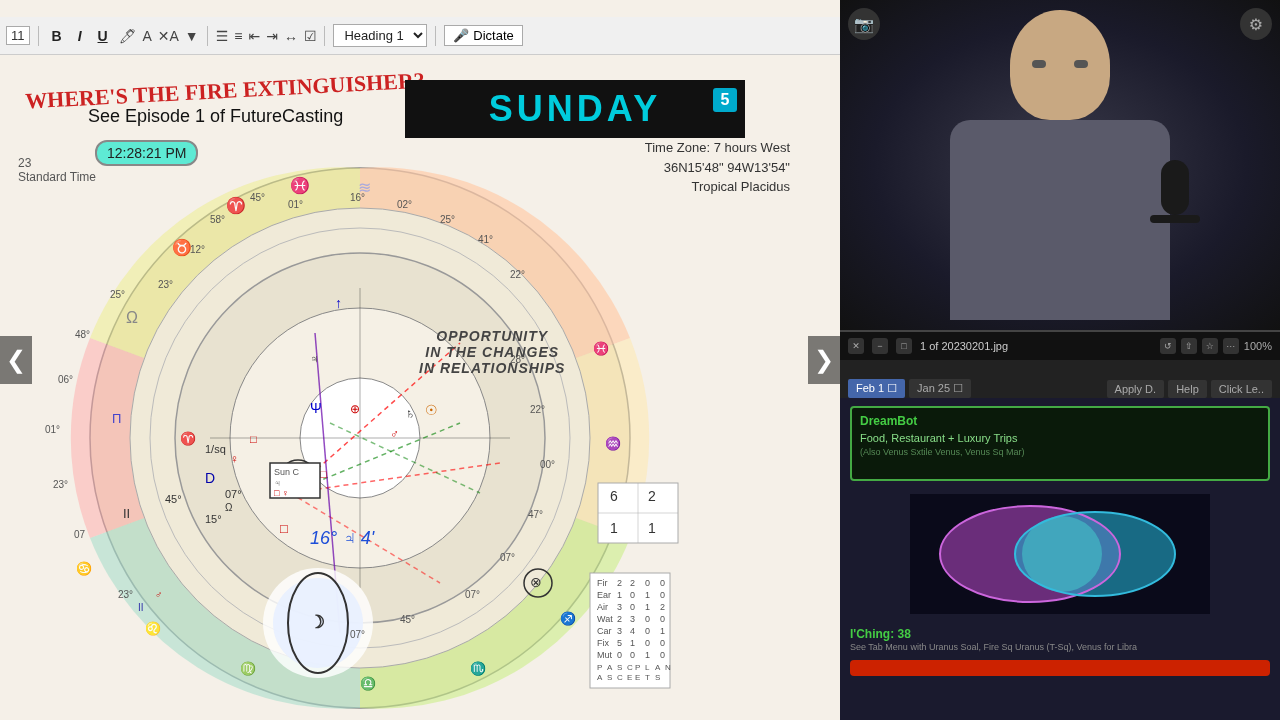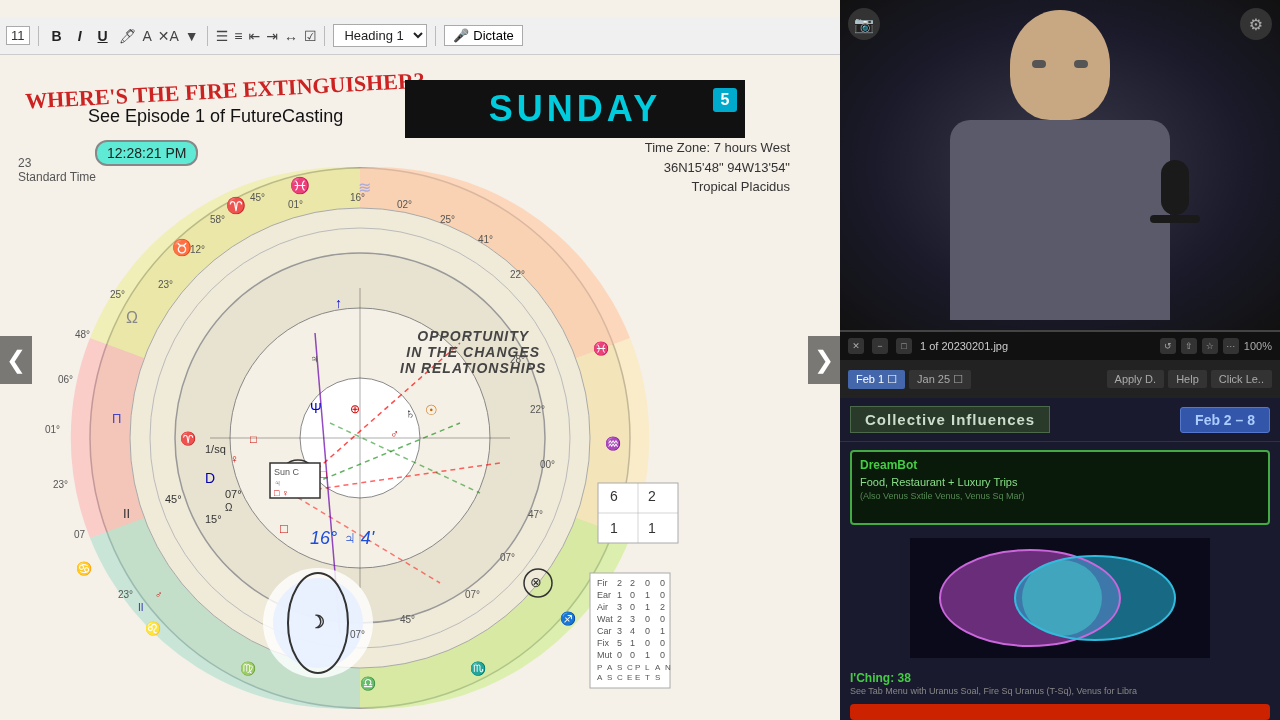--- a/index.html
+++ b/index.html
@@ -195,21 +195,21 @@
       left: 10px;
       width: 700px;
       height: 580px;
       z-index: 2;
     }
 
     
     .opportunity-text {
       position: absolute;
       top: 290px;
-      left: 400px;
+      left: 419px;
       font-size: 13px;
       color: #333;
       font-style: italic;
       text-align: center;
       z-index: 6;
     }
 
     
     .omega-text {
       position: absolute;
@@ -441,21 +441,21 @@
       color: #aaa;
       font-size: 11px;
       margin-left: auto;
     }
 
     
     .nav-controls {
       background: #222;
       height: 38px;
       display: flex;
-      align-items: center;
+      align-items: flex-end;
       padding: 0 8px;
       gap: 6px;
     }
 
     .nav-btn {
       background: #333;
       color: #aaa;
       border: none;
       padding: 3px 8px;
       font-size: 11px;
@@ -777,24 +777,20 @@
           <button class="nav-btn nav-btn-active">Feb 1 ☐</button>
           <button class="nav-btn">Jan 25 ☐</button>
         </div>
         <div style="margin-left:auto;display:flex;gap:4px;">
           <button class="nav-btn">Apply D.</button>
           <button class="nav-btn">Help</button>
           <button class="nav-btn">Click Le..</button>
         </div>
       </div>
 
-      <div class="collective-header">
-        <div class="collective-title-bg">Collective Influences</div>
-        <div class="date-range-box">Feb 2 – 8</div>
-      </div>
 
       <div class="cards-row">
         <div class="dreambot-card">
           <div class="dreambot-title">DreamBot</div>
           <div style="color:#88dd88;font-size:11px;">Food, Restaurant +
 Luxury Trips</div>
           <div style="color:#558855;font-size:9px;margin-top:3px;">(Also Venus Sxtile Venus, Venus Sq
 Mar)</div>
         </div>
       </div>

